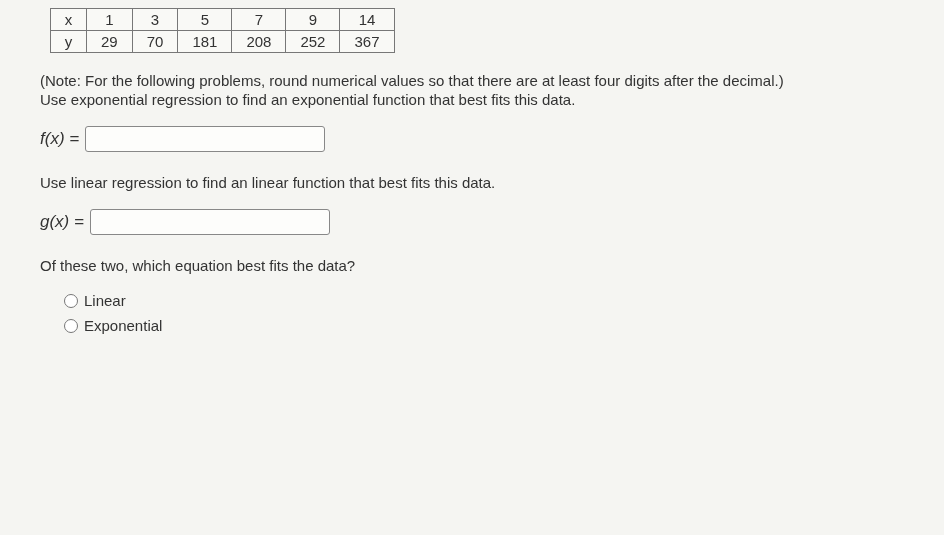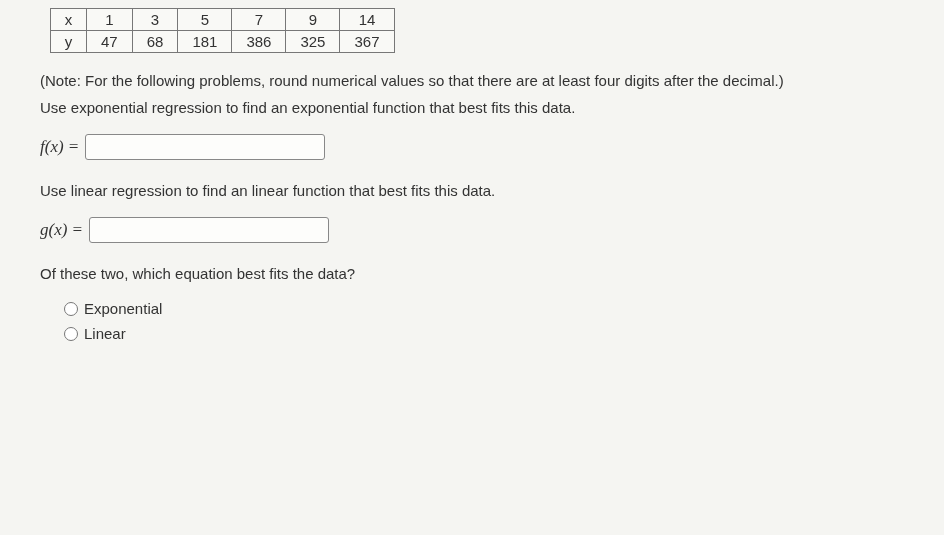--- a/index.html
+++ b/index.html
@@ -31,31 +31,30 @@
     }
     .data-table td.header {
       font-weight: normal;
       padding: 2px 10px;
     }
     .note {
       line-height: 1.35;
     }
     .prompt {
       margin-bottom: 18px;
-      margin-top: 8px;
     }
     .equation-row {
       display: flex;
       align-items: center;
       margin-bottom: 22px;
       gap: 6px;
     }
     .equation-label {
       font-style: italic;
-      font-family: Liberation Serif, serif;
+      font-family: Liberation Sans, sans-serif;
       font-size: 17px;
     }
     .answer-input {
       border: 1px solid #888;
       background: #fdfdfb;
       height: 26px;
       width: 240px;
       padding: 2px 6px;
       font-size: 14px;
       border-radius: 3px;
@@ -84,25 +83,25 @@
     <td class="header">x</td>
     <td>1</td>
     <td>3</td>
     <td>5</td>
     <td>7</td>
     <td>9</td>
     <td>14</td>
   </tr>
   <tr>
     <td class="header">y</td>
-    <td>47</td>
-    <td>68</td>
+    <td>29</td>
+    <td>70</td>
     <td>181</td>
-    <td>386</td>
-    <td>325</td>
+    <td>208</td>
+    <td>252</td>
     <td>367</td>
   </tr>
 </tbody>
   </table>
 
 <p class="note">(Note: For the following problems, round numerical values so that there are at least four digits after the decimal.)</p>
 
 <p class="prompt">Use exponential regression to find an exponential function that best fits this data.</p>
 
 <div class="equation-row">
@@ -115,19 +114,19 @@
 <div class="equation-row">
   <span class="equation-label">g(x) =</span>
   <input type="text" class="answer-input" value="" style="">
 </div>
 
 <p class="prompt">Of these two, which equation best fits the data?</p>
 
 <div class="radio-group">
   <div class="radio-row">
     <input type="radio" name="bestfit" style="">
-    <label>Exponential</label>
+    <label>Linear</label>
   </div>
   <div class="radio-row">
     <input type="radio" name="bestfit" style="">
-    <label>Linear</label>
+    <label>Exponential</label>
   </div>
 </div>
 
 </body></html>

